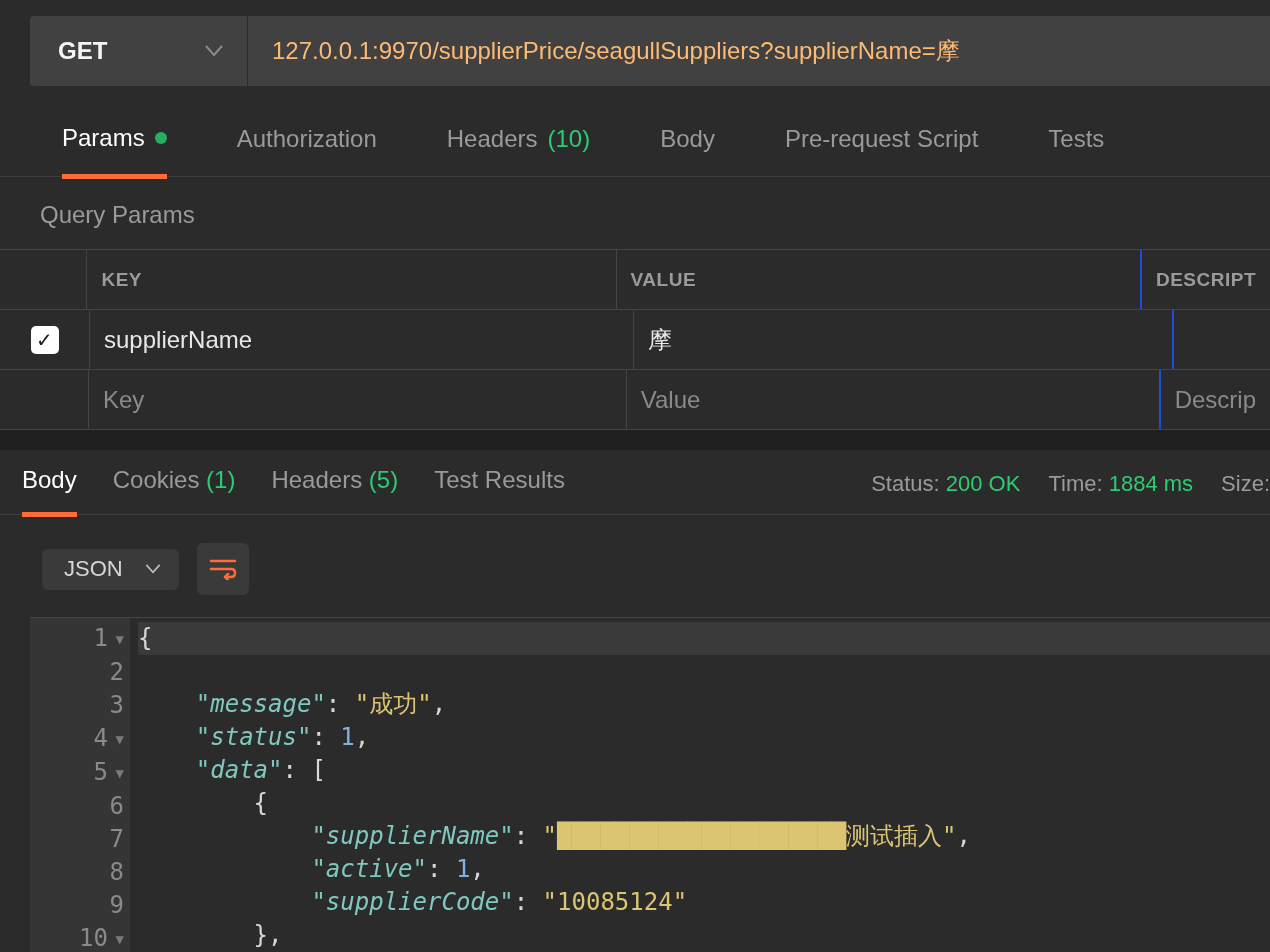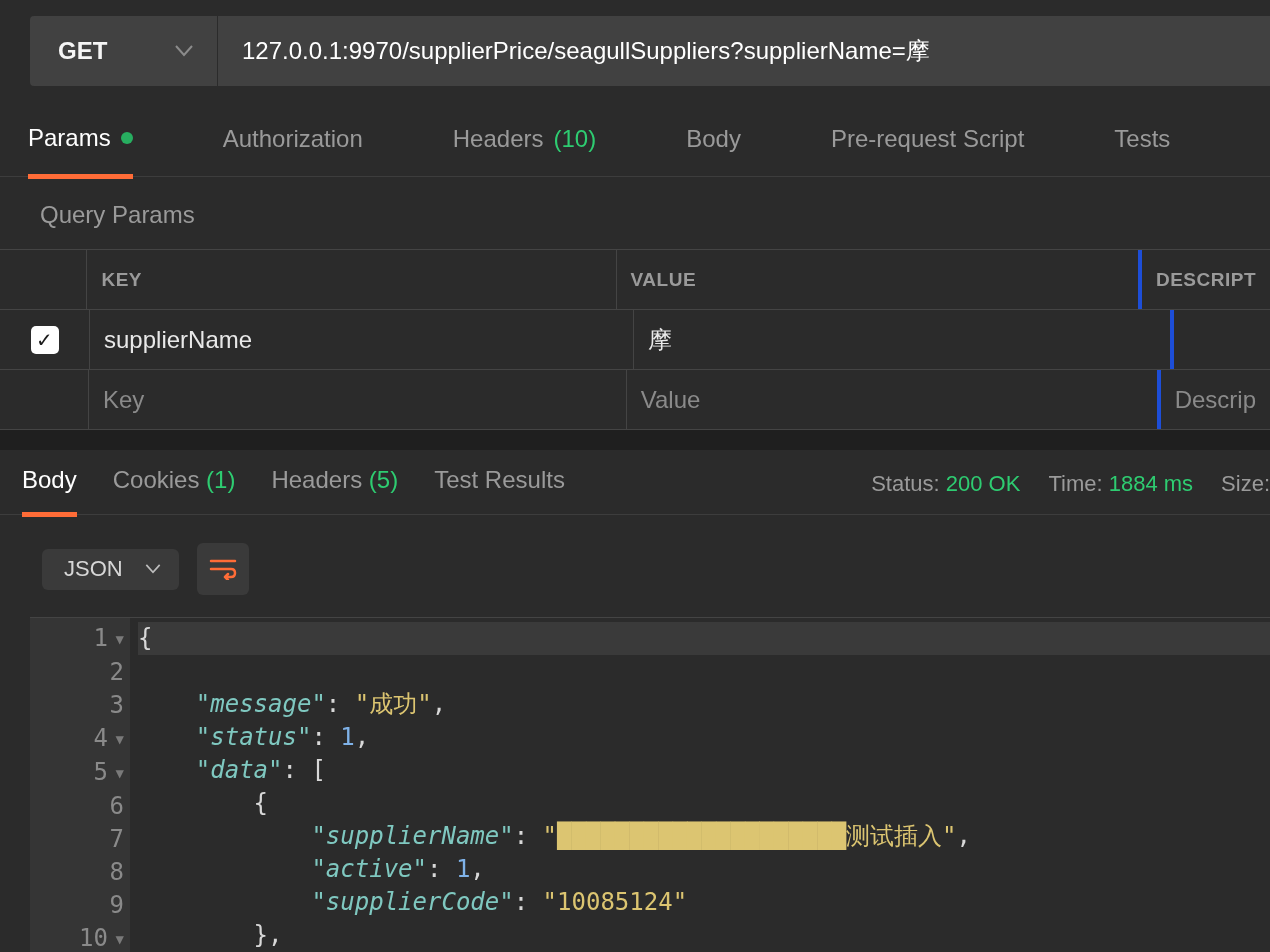--- a/index.html
+++ b/index.html
@@ -20,42 +20,42 @@
     margin: 16px 0 0 30px;
     height: 70px;
     width: 1240px;
     border-radius: 4px 0 0 4px;
     align-items: center;
   }
   .method-select {
     display: flex;
     align-items: center;
     justify-content: space-between;
-    width: 188px;
+    width: 218px;
     height: 100%;
     padding: 0 24px 0 28px;
     color: #f5f5f5;
     font-size: 24px;
     font-weight: 600;
     border-right: 1px solid #2b2b2b;
   }
   .method-select .chev { opacity: .6; }
   .url-input {
     flex: 1;
     padding: 0 24px;
-    color: #ffffff;
+    color: #fdba74;
     font-size: 24px;
   }
 
   
   .req-tabs {
     display: flex;
     align-items: center;
-    gap: 90px;
-    padding: 38px 0 0 28px;
+    gap: 70px;
+    padding: 38px 0 0 62px;
     border-bottom: 1px solid #3d3d3d;
   }
   .req-tab {
     color: #9a9a9a;
     font-size: 24px;
     padding-bottom: 22px;
     cursor: pointer;
     display: flex;
     align-items: center;
     gap: 10px;
@@ -78,21 +78,21 @@
     border-top: 1px solid #444;
     font-size: 20px;
   }
   .qp-row {
     display: flex;
     border-bottom: 1px solid #444;
     min-height: 60px;
   }
   .qp-cell-check { width: 90px; display: flex; justify-content: center; border-right: 1px solid #444; align-self: stretch; align-items: center; }
   .qp-cell-key { width: 544px; border-right: 1px solid #444; padding: 0 14px; align-self: stretch; display: flex; align-items: center; }
-  .qp-cell-val { width: 540px; border-right: 4px solid #1d4ed8; padding: 0 14px; align-self: stretch; display: flex; align-items: center; }
+  .qp-cell-val { width: 540px; border-right: 2px solid #1d4ed8; padding: 0 14px; align-self: stretch; display: flex; align-items: center; }
   .qp-cell-desc { flex: 1; padding: 0 14px; align-self: stretch; display: flex; align-items: center; }
   .qp-header .qp-cell-key, .qp-header .qp-cell-val, .qp-header .qp-cell-desc {
     color: #9a9a9a; font-size: 19px; font-weight: 700; letter-spacing: .5px;
   }
   .qp-placeholder { color: #8a8a8a; font-size: 24px; }
   .qp-text { color: #e8e8e8; font-size: 24px; }
   .checkbox {
     width: 28px; height: 28px; background: #fff; border-radius: 5px;
     display: flex; align-items: center; justify-content: center; color: #1a1a1a; font-size: 20px;
   }

